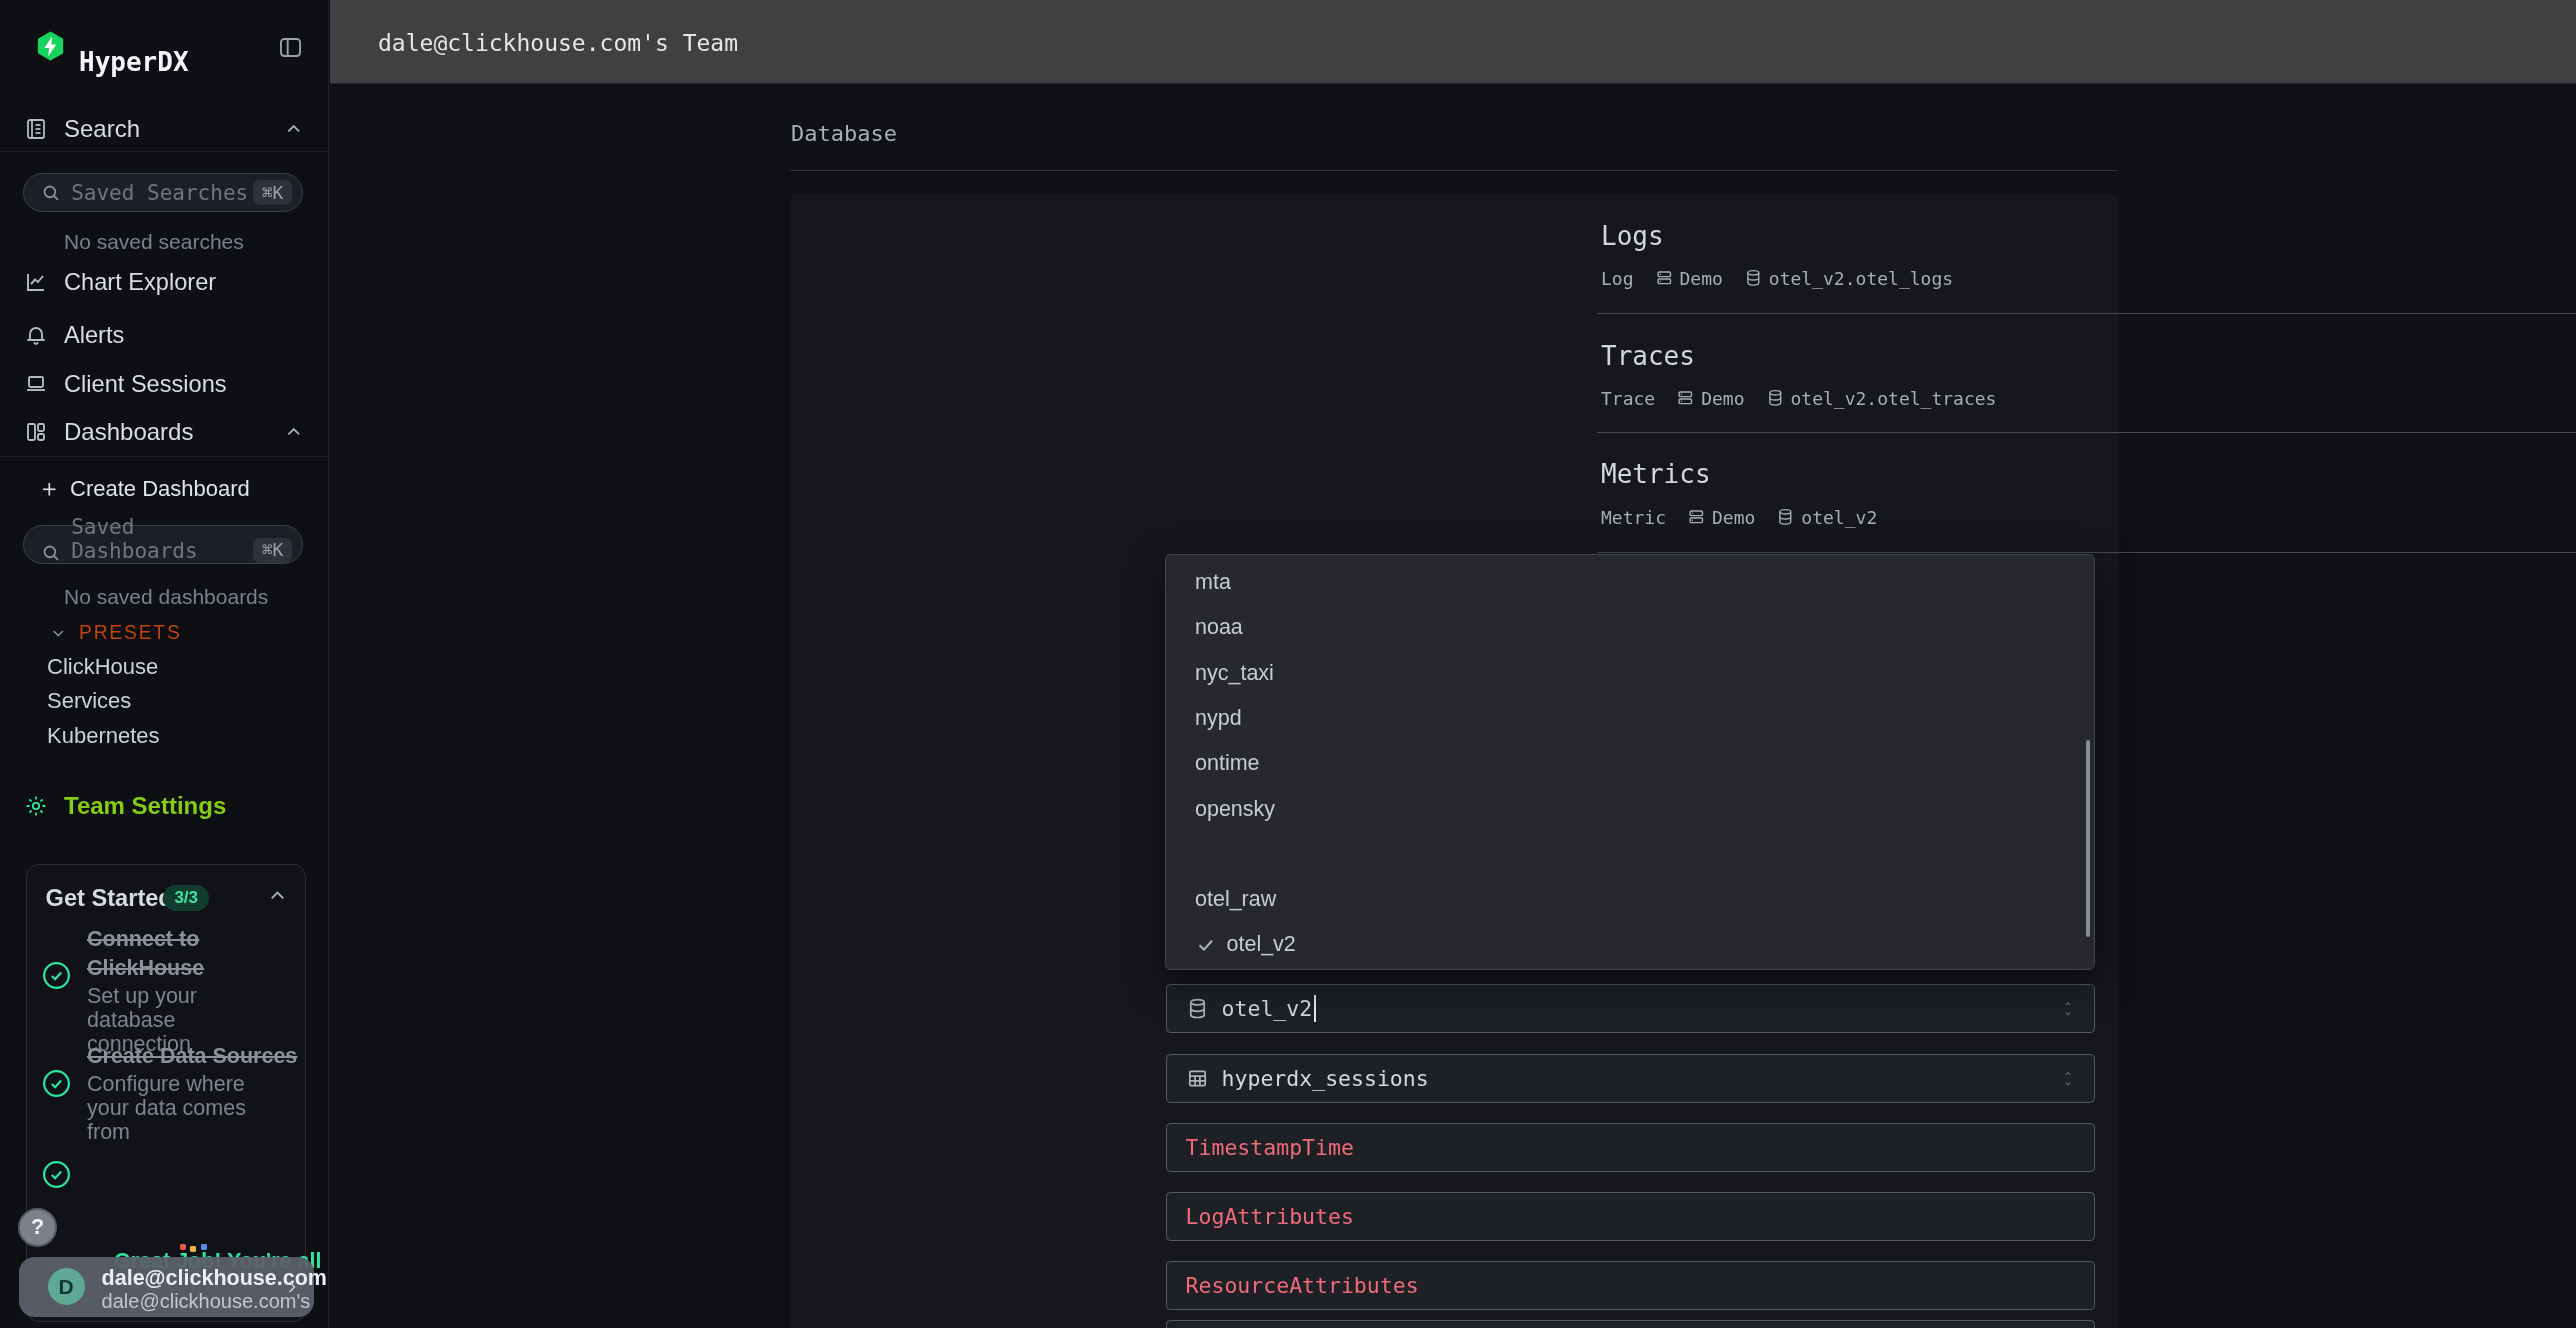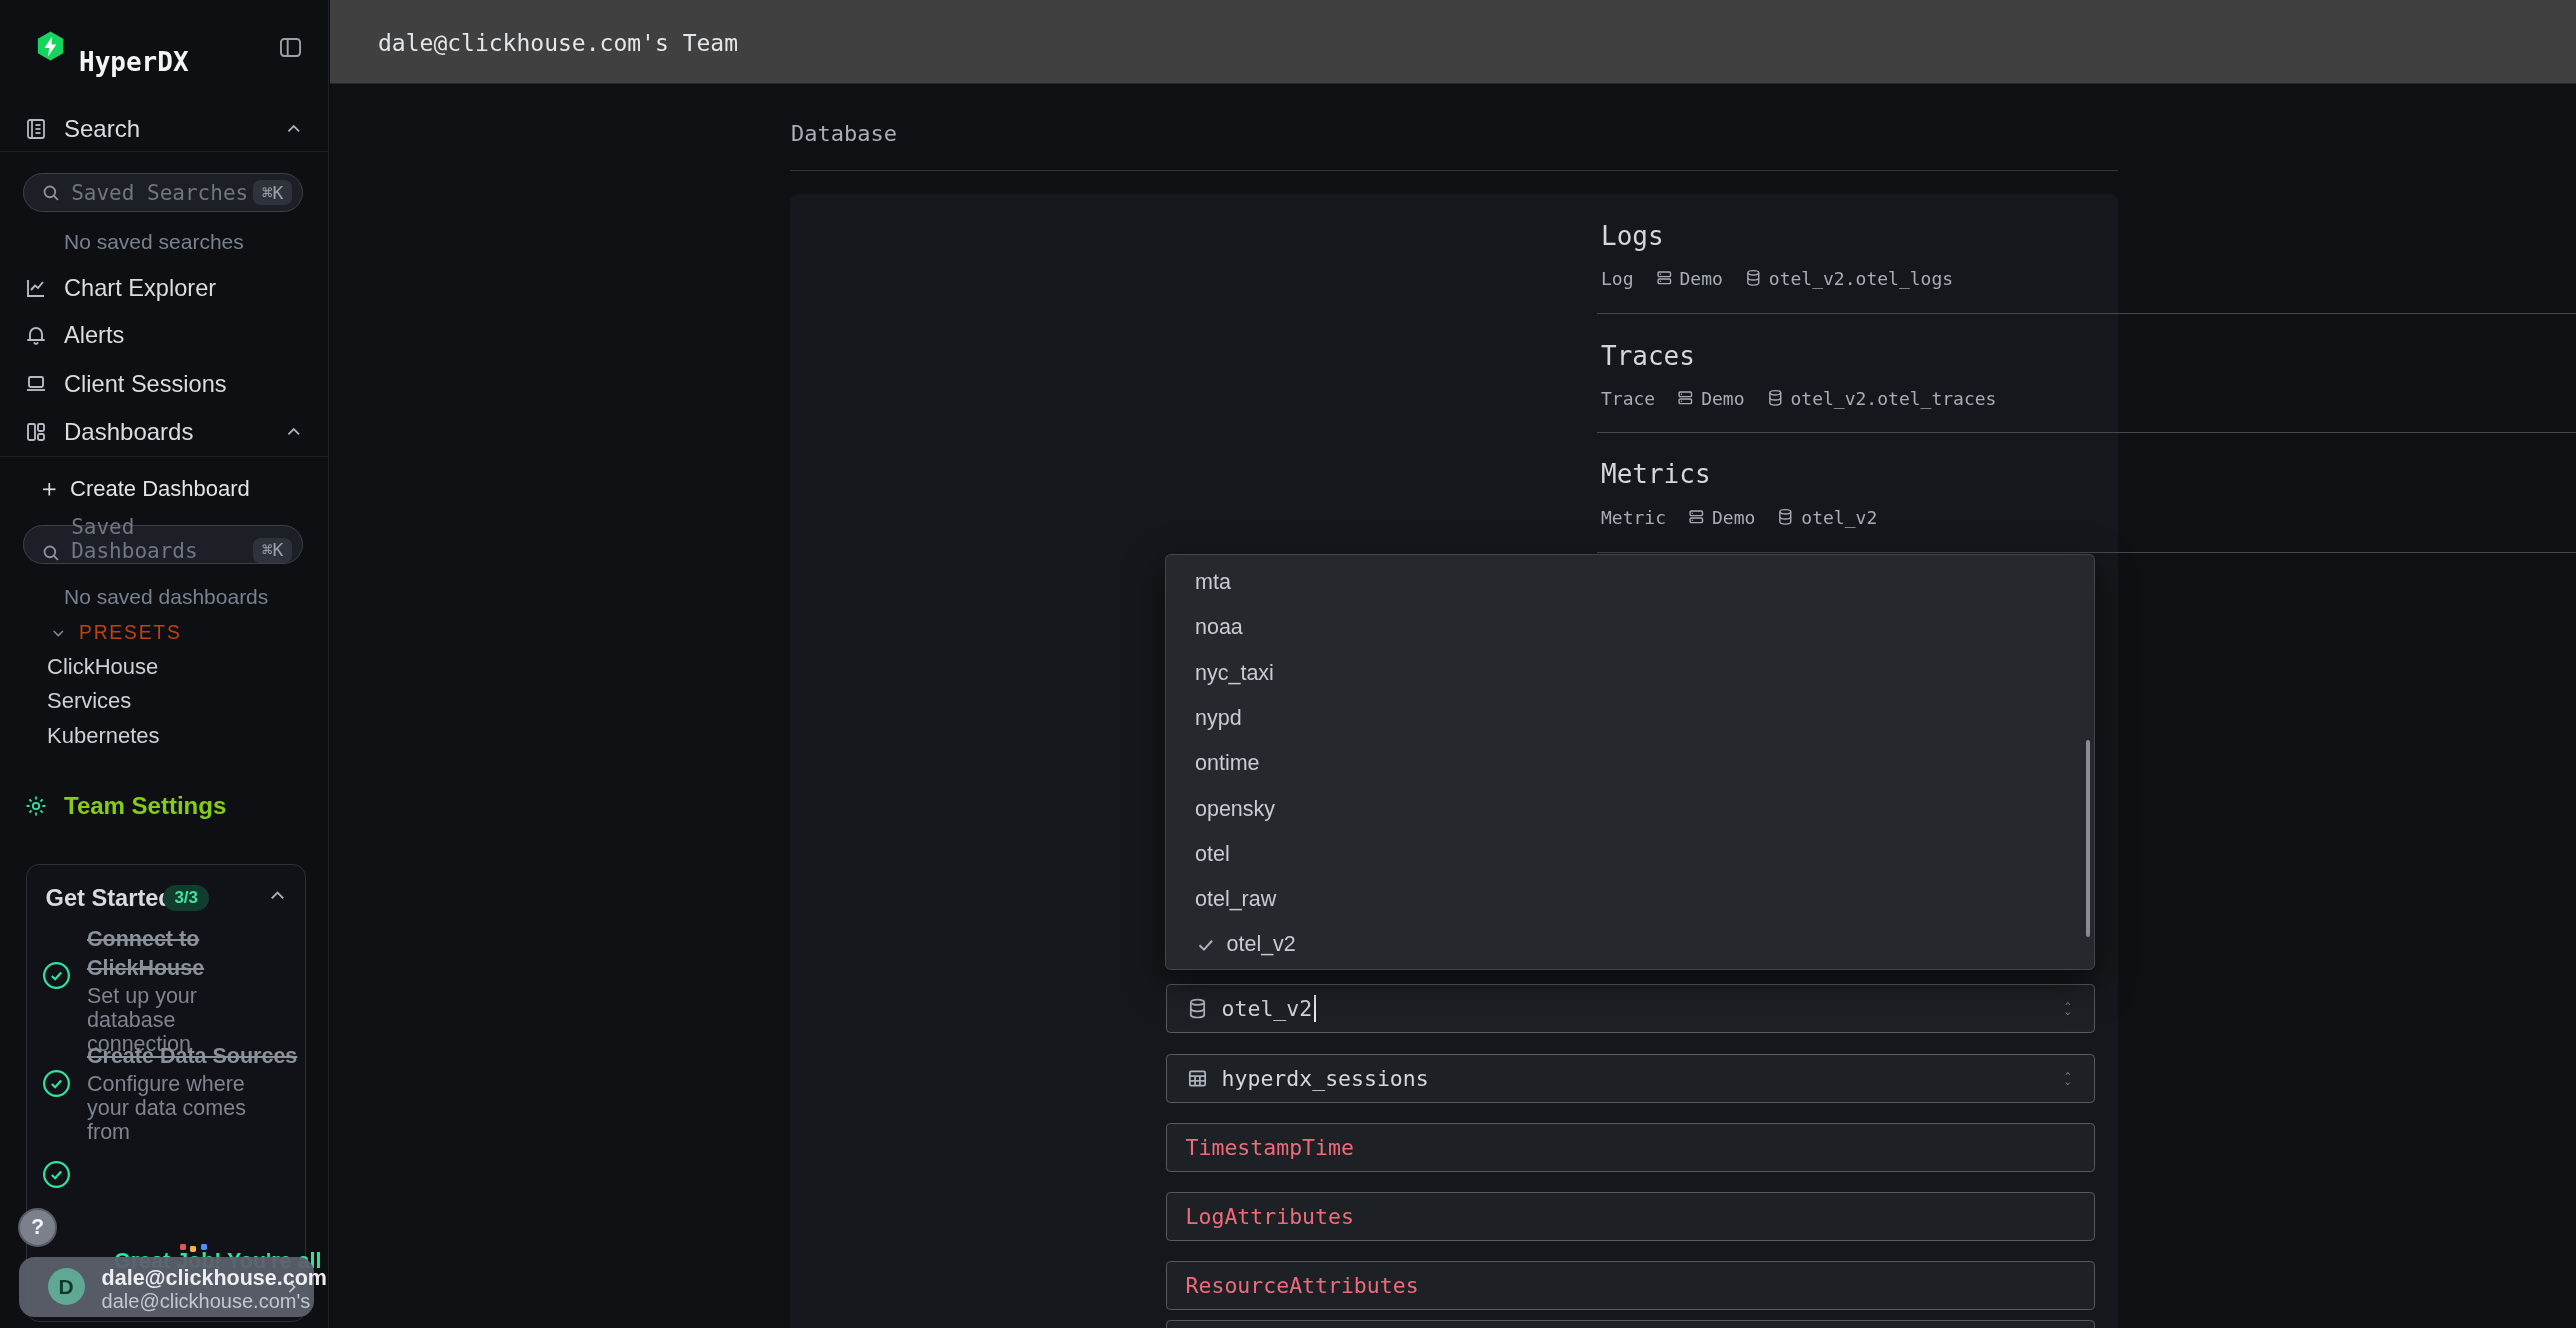--- a/index.html
+++ b/index.html
@@ -164,21 +164,21 @@
           <circle cx="11" cy="11" r="6"></circle>
           <line x1="15.6" y1="15.6" x2="20" y2="20"></line>
         </svg>
     </span>
     <span class="ph mono">Saved Searches</span>
     <span class="kbd mono">⌘K</span>
   </div>
 
   <div class="muted-line vc" style="top:242px;">No saved searches</div>
 
-  <div class="nav-item" style="top:268px;">
+  <div class="nav-item" style="top:262px;">
     <span class="nicon">
       <svg viewBox="0 0 24 24" width="24" height="24" fill="none" stroke="currentColor" stroke-width="1.9">
           <path d="M4 4v16h16"></path>
           <polyline points="7,14 11,9.5 14,12 19,6"></polyline>
         </svg>
     </span>
     <span class="nlabel">Chart Explorer</span>
   </div>
   <div class="nav-item" style="top:315px;">
     <span class="nicon">
@@ -528,23 +528,20 @@
     </div>
   <div class="dd-item" style="top:142px;">
       <span>nypd</span>
     </div>
   <div class="dd-item" style="top:187px;">
       <span>ontime</span>
     </div>
   <div class="dd-item" style="top:233px;">
       <span>opensky</span>
     </div>
-  <div class="dd-item" style="top:278px;">
-      <span>otel</span>
-    </div>
   <div class="dd-item" style="top:323px;">
       <span>otel_raw</span>
     </div>
   <div class="dd-item" style="top:368px;">
     <span class="dd-check">
       <svg viewBox="0 0 24 24" width="21.5" height="21.5" fill="none" stroke="currentColor" stroke-width="2.2">
           <polyline points="5,12.5 10,17.5 19,7.5"></polyline>
         </svg>
     </span>
     <span>otel_v2</span>

